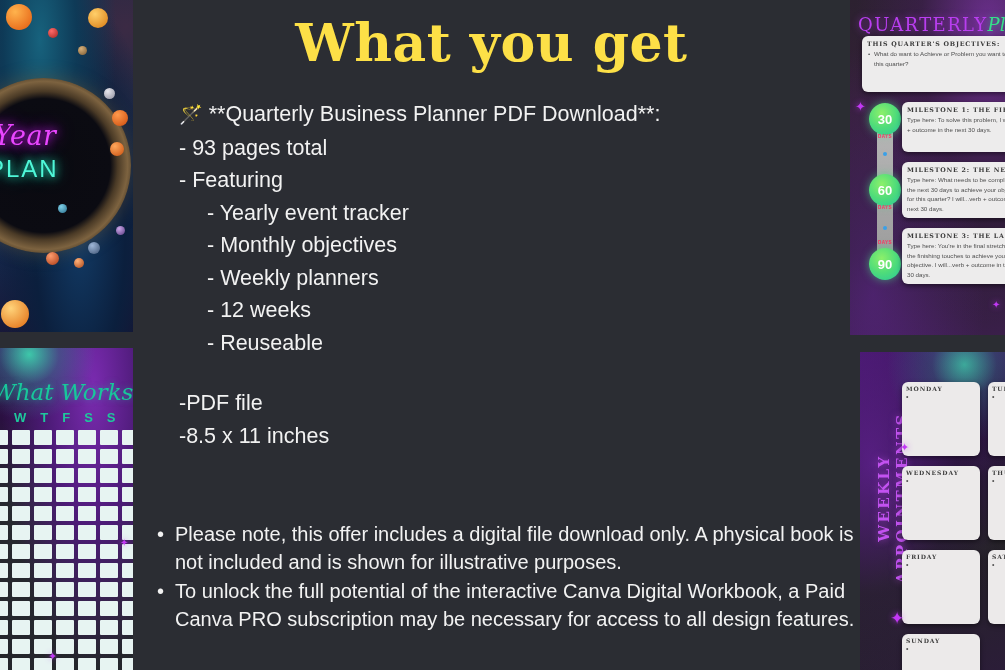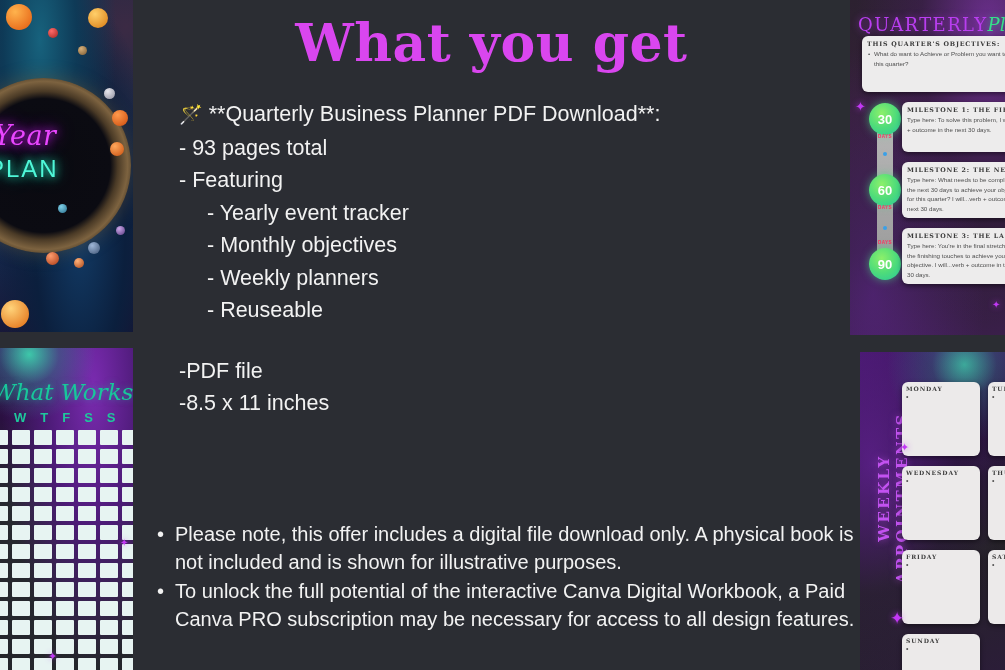--- a/index.html
+++ b/index.html
@@ -147,21 +147,21 @@
     font-family: "DejaVu Serif", serif; font-size: 6px; font-weight: bold;
     letter-spacing: .9px; color: #3d3d3d;
   }
   .day-dot { font-size: 7px; color: #555; line-height: 1; margin-top: 1px; }
 
   
   .center { position: absolute; left: 133px; top: 0; width: 717px; height: 670px; }
   .main-title {
     position: absolute; left: 0; top: 12px; width: 717px; text-align: center;
     font-family: "DejaVu Serif", serif; font-weight: bold; font-size: 52px;
-    color: #d946ef; letter-spacing: .5px;
+    color: #fde047; letter-spacing: .5px;
   }
   .body-block { position: absolute; left: 14px; top: 98px; width: 700px; margin-left: 32px; }
   .line {
     color: #f2f2f2; font-size: 21.5px; line-height: 32.5px;
     white-space: nowrap;
   }
   .line.indent { padding-left: 28px; }
   .line .emoji { font-size: 19px; margin-right: 6px; }
   .gap { height: 28px; }
   .bullets { position: absolute; left: 14px; top: 520px; width: 712px; }
@@ -339,20 +339,21 @@
 
     <div class="main-title">What you get</div>
 
     <div class="body-block" id="body-block">
         <div class="line"><span class="emoji">🪄</span>**Quarterly Business Planner PDF Download**:</div>
         <div class="line">- 93 pages total</div>
         <div class="line">- Featuring</div>
         <div class="line indent">- Yearly event tracker</div>
         <div class="line indent">- Monthly objectives</div>
         <div class="line indent">- Weekly planners</div>
+        <div class="line indent">- 12 weeks</div>
         <div class="line indent">- Reuseable</div>
         <div class="gap"></div>
         <div class="line">-PDF file</div>
         <div class="line">-8.5 x 11 inches</div>
       </div>
 
 
 
     <div class="bullets" id="bullets">
         <div class="bullet-item">Please note, this offer includes a digital file download only. A physical book is not included and is shown for illustrative purposes.</div>

